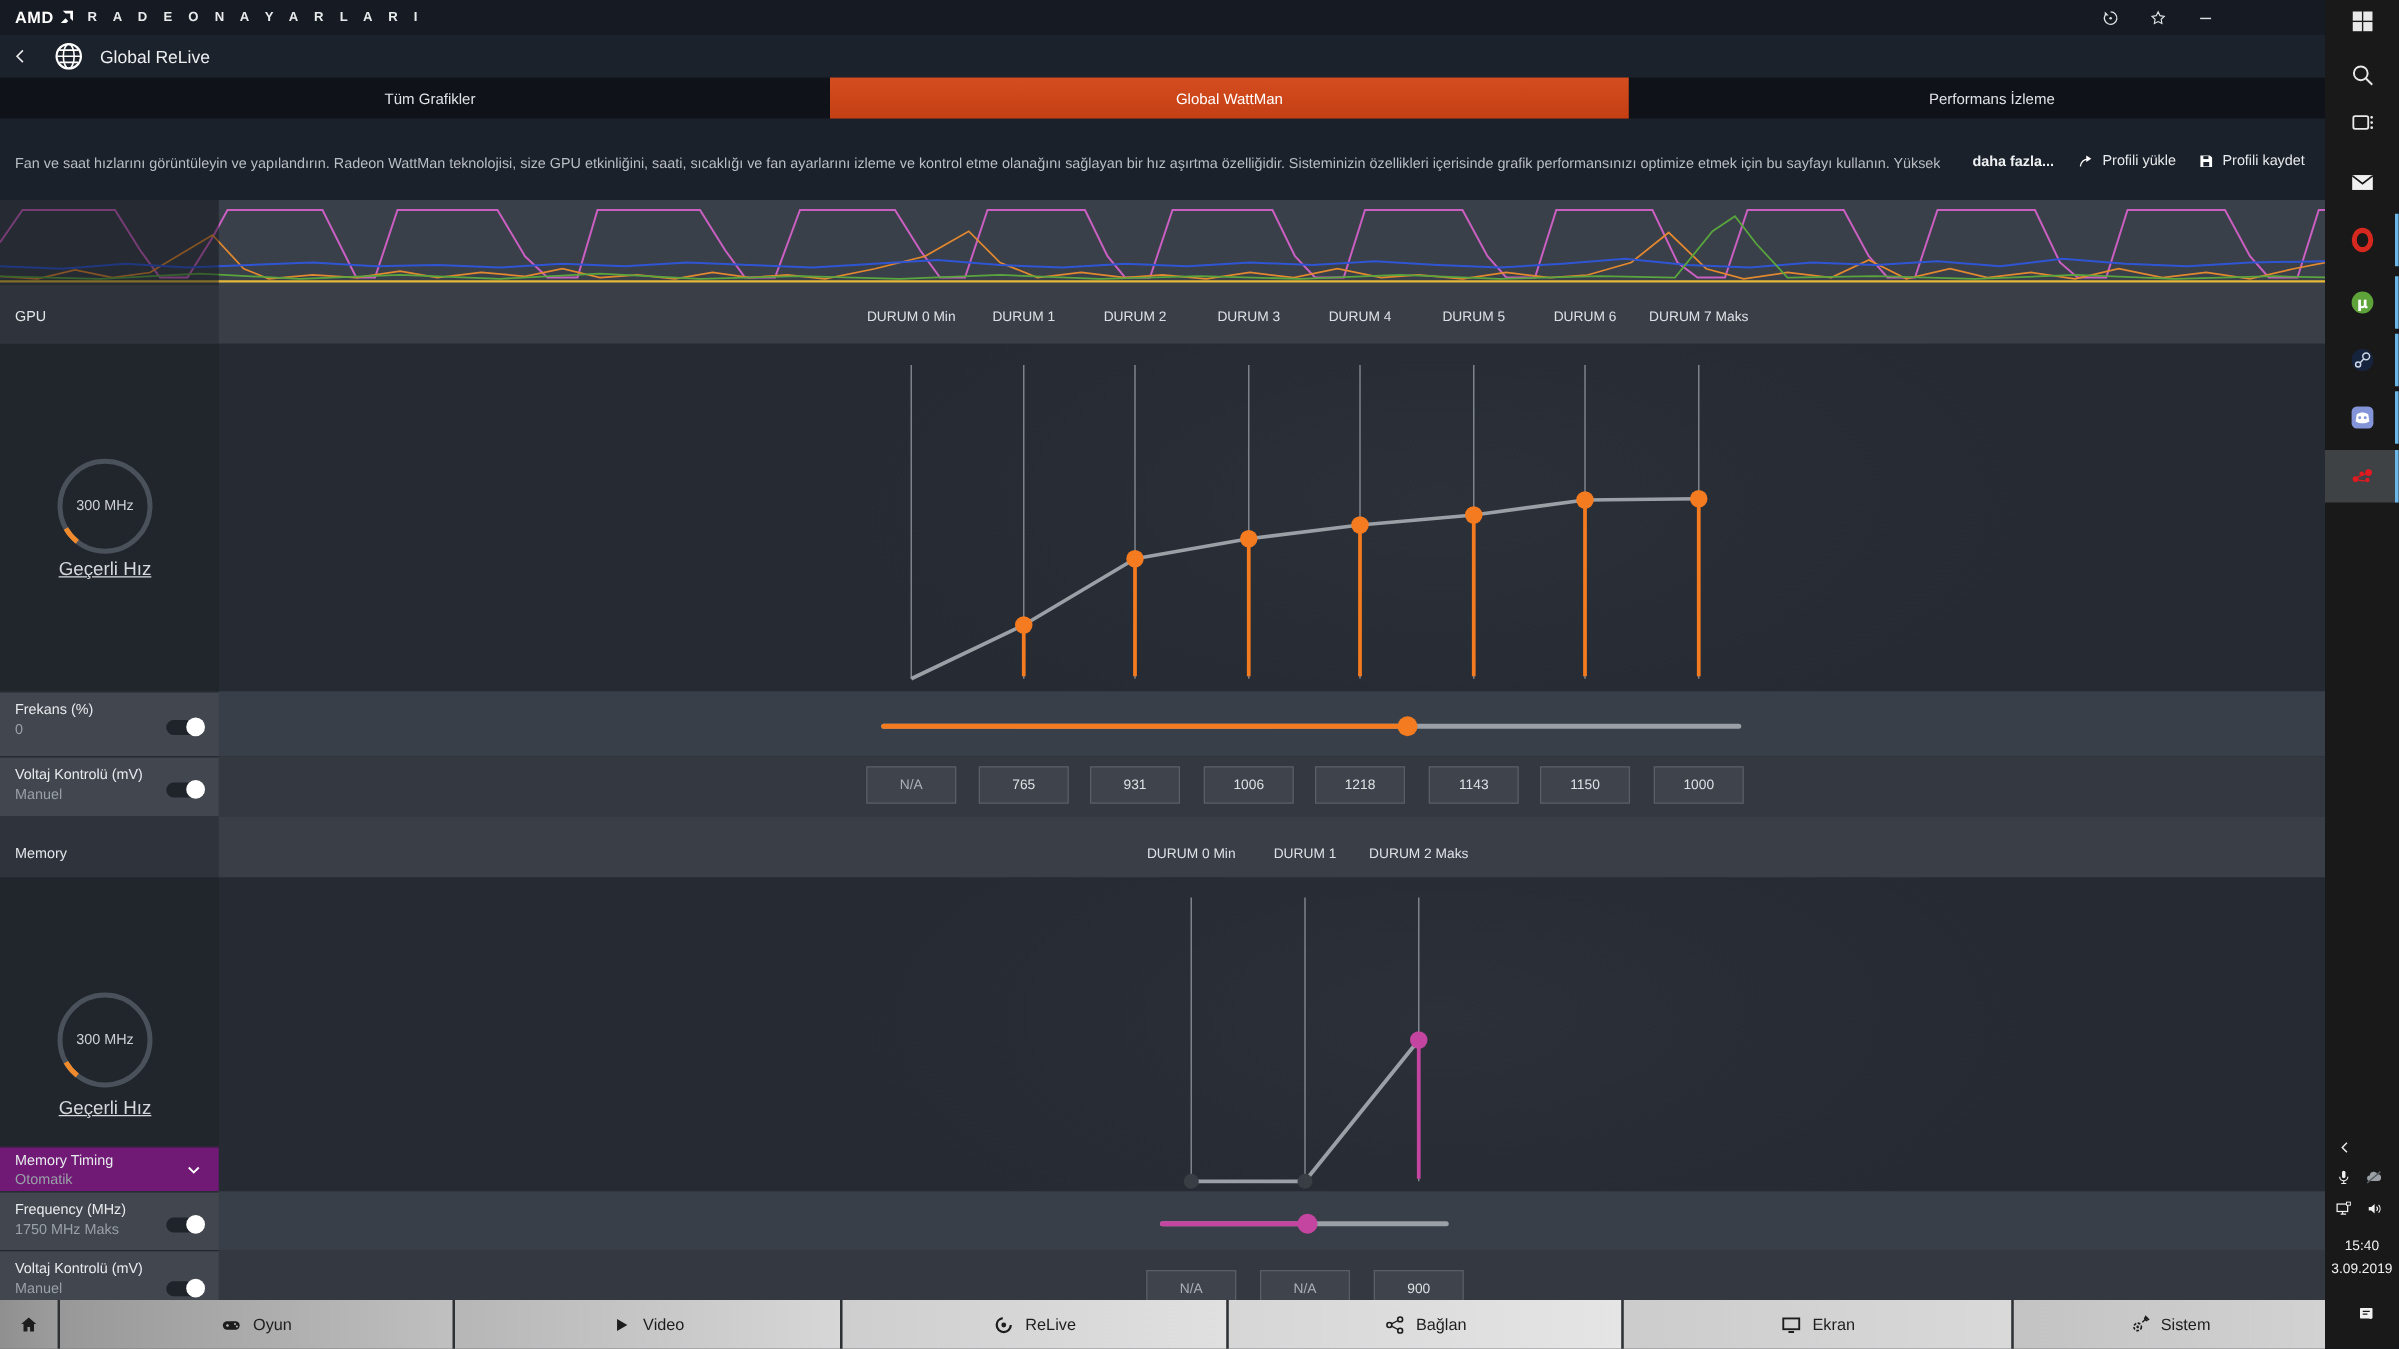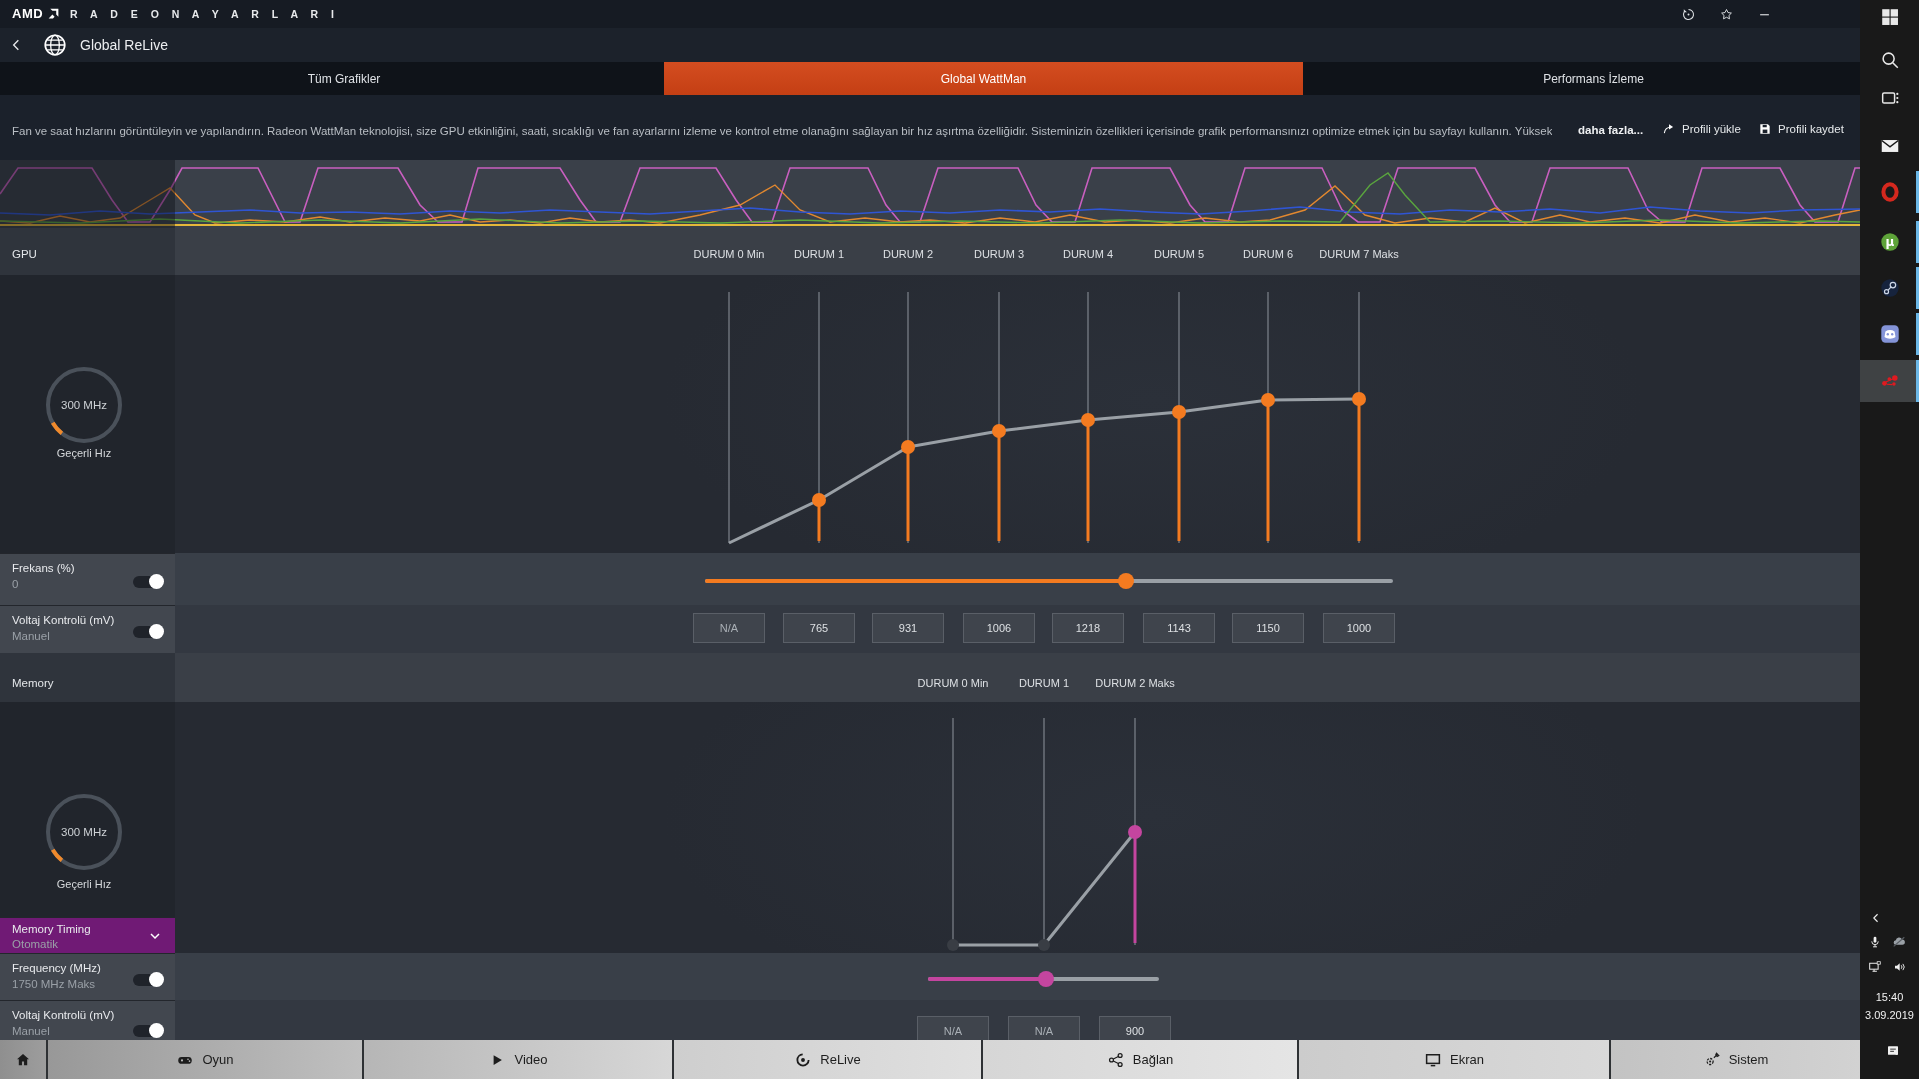--- a/index.html
+++ b/index.html
@@ -60,21 +60,21 @@
   .durum-label { position:absolute; transform:translateX(-50%); color:#dde0e4; font-size:11px; white-space:nowrap;}
 
   .lrow { position:absolute; left:0; width:175px; background:#42474f; border-top:1px solid #23262c;}
   .lrow .t1 { position:absolute; left:12px; top:8px; color:#e8eaed; font-size:11.5px;}
   .lrow .t2 { position:absolute; left:12px; top:24px; color:#9aa0a7; font-size:11.5px;}
   .toggle { position:absolute; right:12px; width:30px; height:12px; border-radius:6px; background:#1f232a; cursor:pointer;}
   .toggle .knob { position:absolute; right:-1px; top:-2px; width:15px; height:15px; border-radius:50%; background:#fff;}
   .chev-down { position:absolute; right:12px; top:12px; width:16px; height:16px;}
 
   
-  .gauge-caption { position:absolute; transform:translateX(-50%); color:#d6d9dc; font-size:11px;}
+  .gauge-caption { position:absolute; transform:translateX(-50%); color:#d6d9dc; font-size:15px;text-decoration:underline;}
   .gauge-value { position:absolute; transform:translate(-50%,-50%); color:#cdd1d5; font-size:11.5px; white-space:nowrap;}
 
   
   .slider-track,.slider-fill { position:absolute; height:4px; border-radius:2px;}
   .slider-thumb { position:absolute; width:16px; height:16px; border-radius:50%; transform:translate(-50%,-50%); cursor:pointer;}
 
   .vbox { position:absolute; width:72px; height:30px; transform:translateX(-50%); background:#3f444c;
     border:1px solid #5a5f67; color:#dde0e3; font-size:11px; display:flex; align-items:center; justify-content:center; cursor:text;}
 
   

